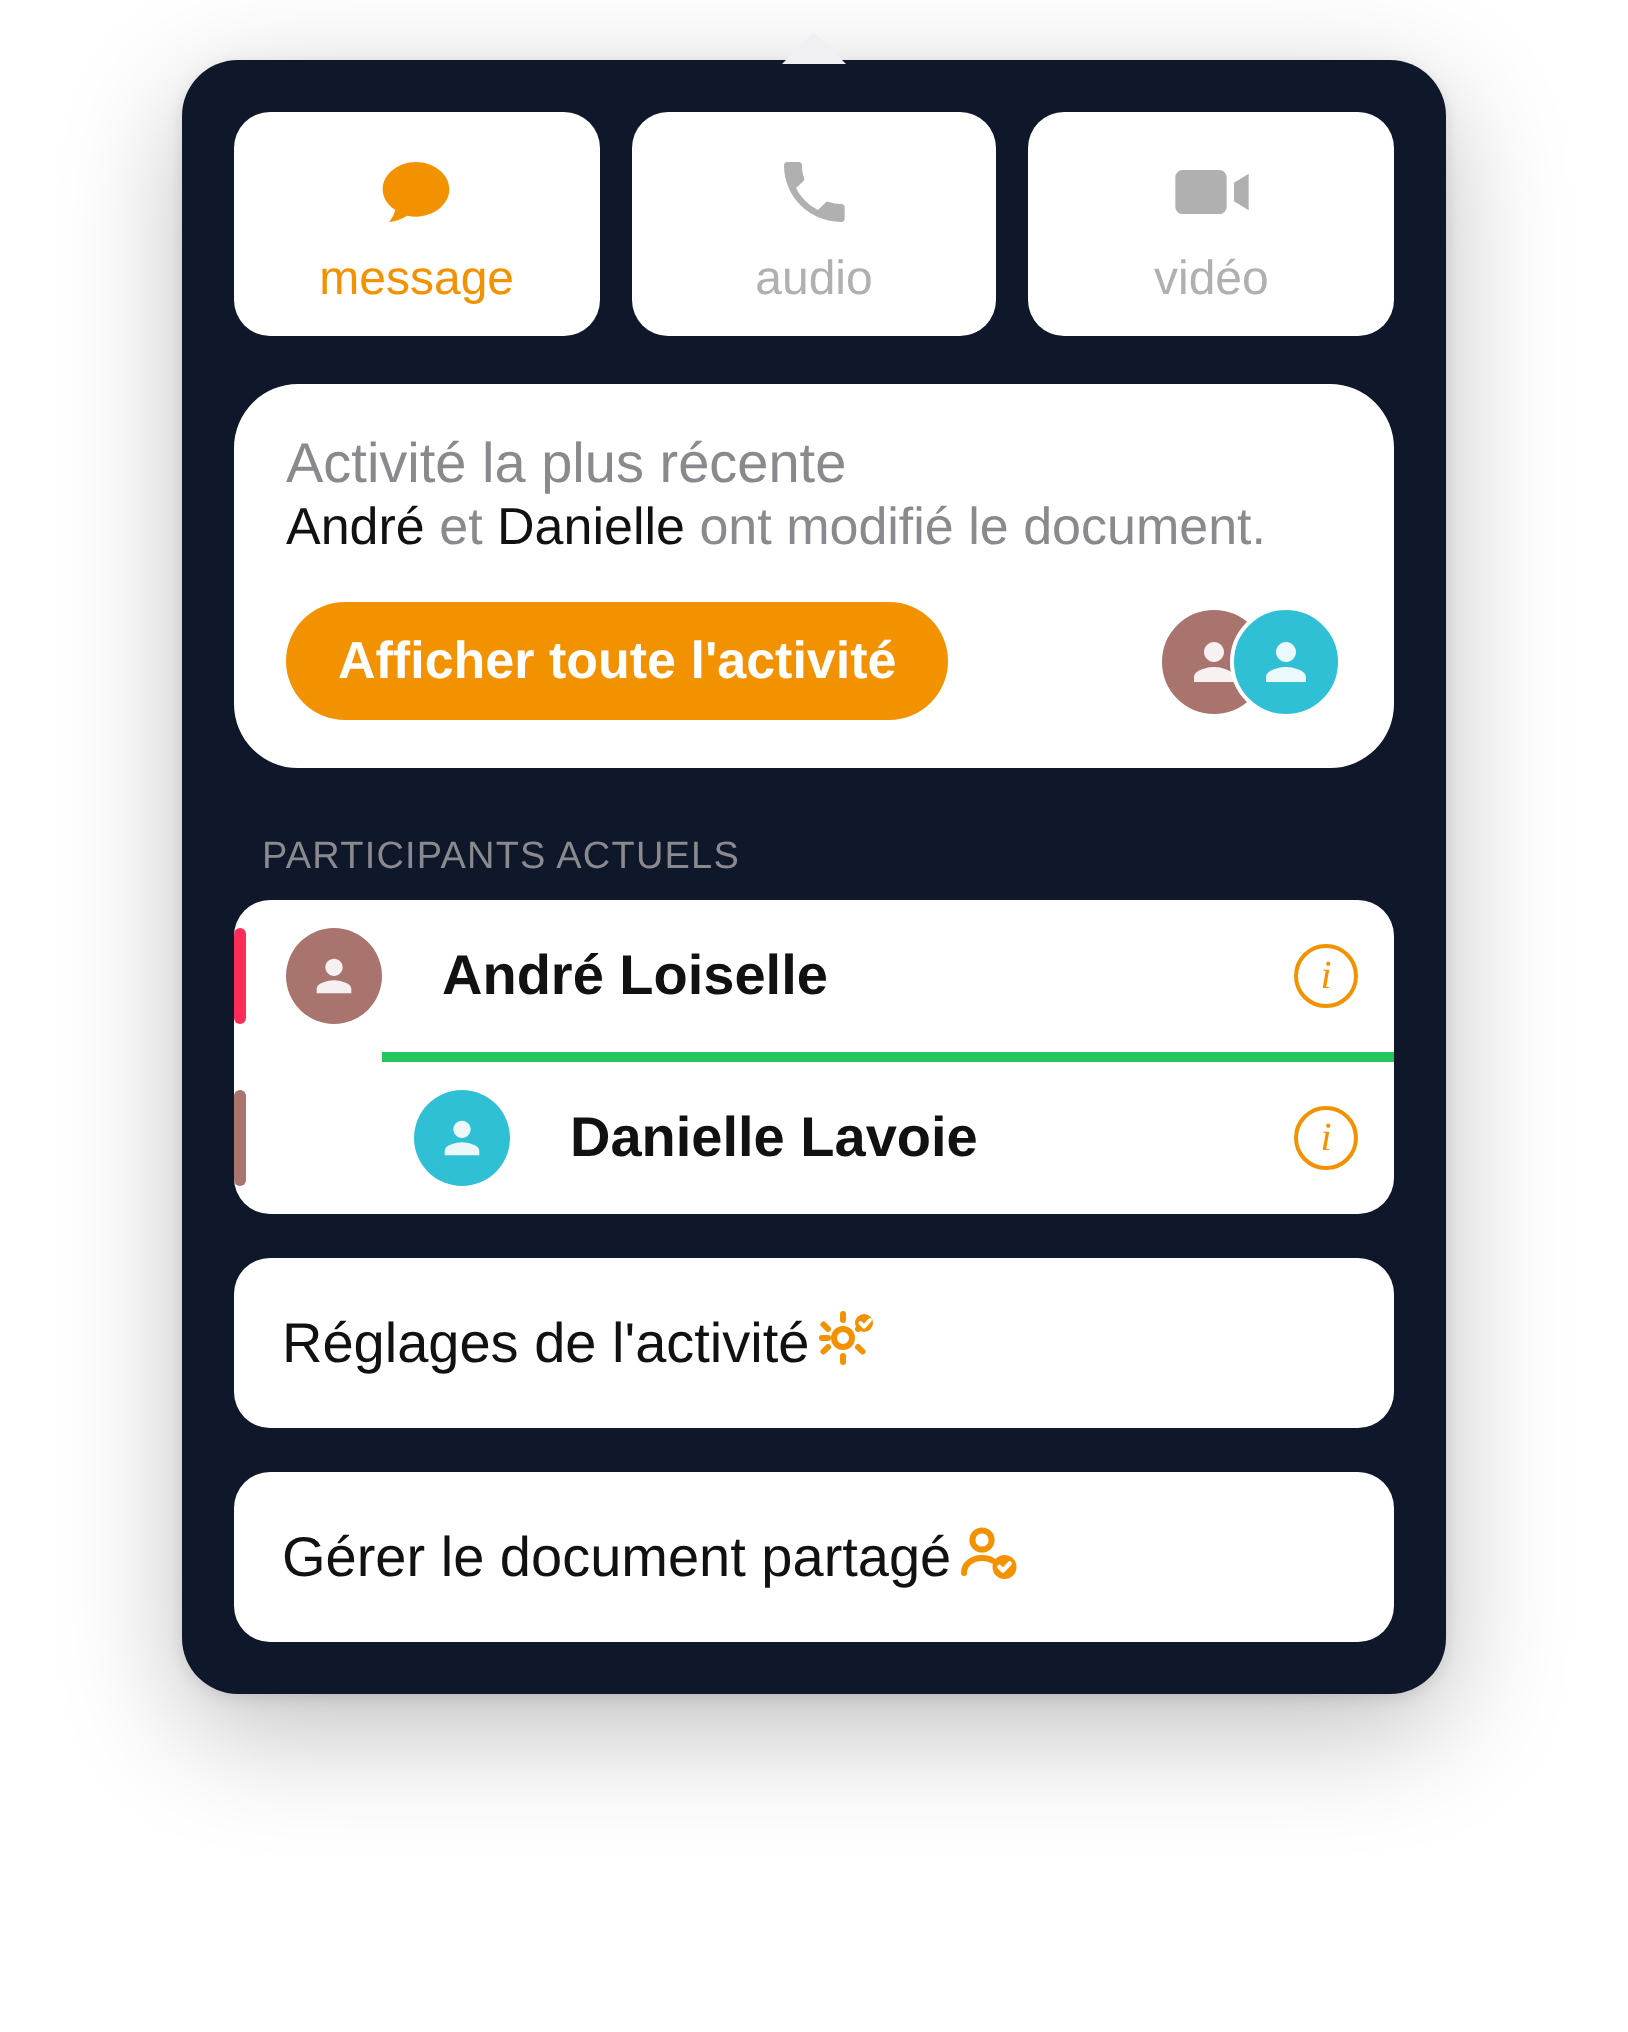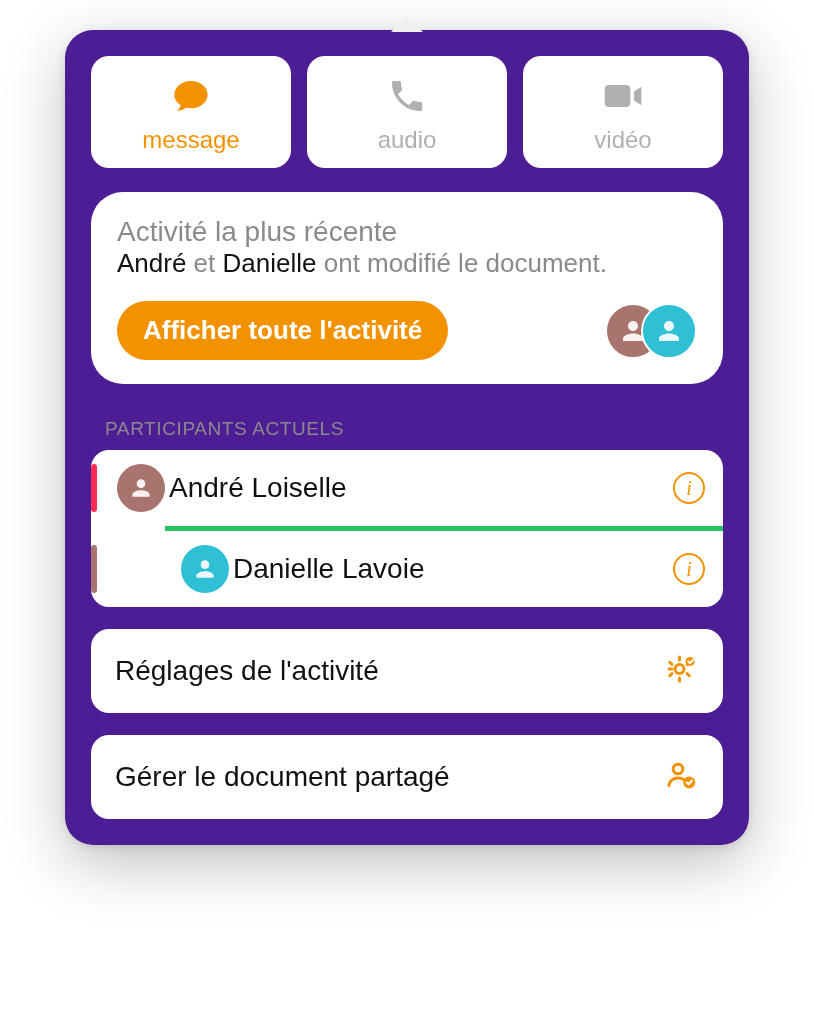--- a/index.html
+++ b/index.html
@@ -8,22 +8,22 @@
   height: 1016px;
   background: #fff;
   font-family: -apple-system, BlinkMacSystemFont, "Segoe UI", Helvetica, Arial, sans-serif;
   display: flex;
   align-items: flex-start;
   justify-content: center;
   padding-top: 30px;
 }
 .popover {
   position: relative;
-  width: 684px;
-  background: #4c1d95;
+  width: 632px;
+  background: #0f172a;
   border-radius: 28px;
   padding: 26px;
   box-shadow: 0 18px 60px rgba(0,0,0,0.25), 0 2px 8px rgba(0,0,0,0.1);
 }
 .popover::before {
   content: "";
   position: absolute;
   top: -14px;
   left: 50%;
   transform: translateX(-50%);
@@ -145,44 +145,44 @@
 .row-avatar {
   width: 48px; height: 48px;
   border-radius: 50%;
   margin-left: 16px;
   display:flex; align-items:center; justify-content:center;
 }
 .row-avatar.a1 { background: #a9746e; }
 .row-avatar.a2 { background: #2fc0d6; }
 .row-avatar svg { width: 26px; height:26px; fill:#fff; opacity:.9; }
 .row-label {
-  margin-left: 4px;
+  margin-left: 30px;
   font-size: 28px;
   color: #111;
   flex: 1;
+  font-weight: bold;
 }
 .info-circle {
   width: 32px; height: 32px;
   border: 2.5px solid #f39200;
   border-radius: 50%;
   color: #f39200;
   display:flex; align-items:center; justify-content:center;
   font-family: Georgia, serif;
   font-style: italic;
   font-size: 20px;
   cursor: pointer;
 }
 .option-card {
   background:#fff;
   border-radius:18px;
   margin-top: 22px;
   padding: 22px 24px;
   display:flex;
   align-items:center;
-  justify-content: space-between;
   cursor:pointer;
 }
 .option-label {
   font-size: 28px;
   color:#111;
 }
 .option-icon svg { width: 36px; height: 36px; }
 </style>
 </head>
 <body>

